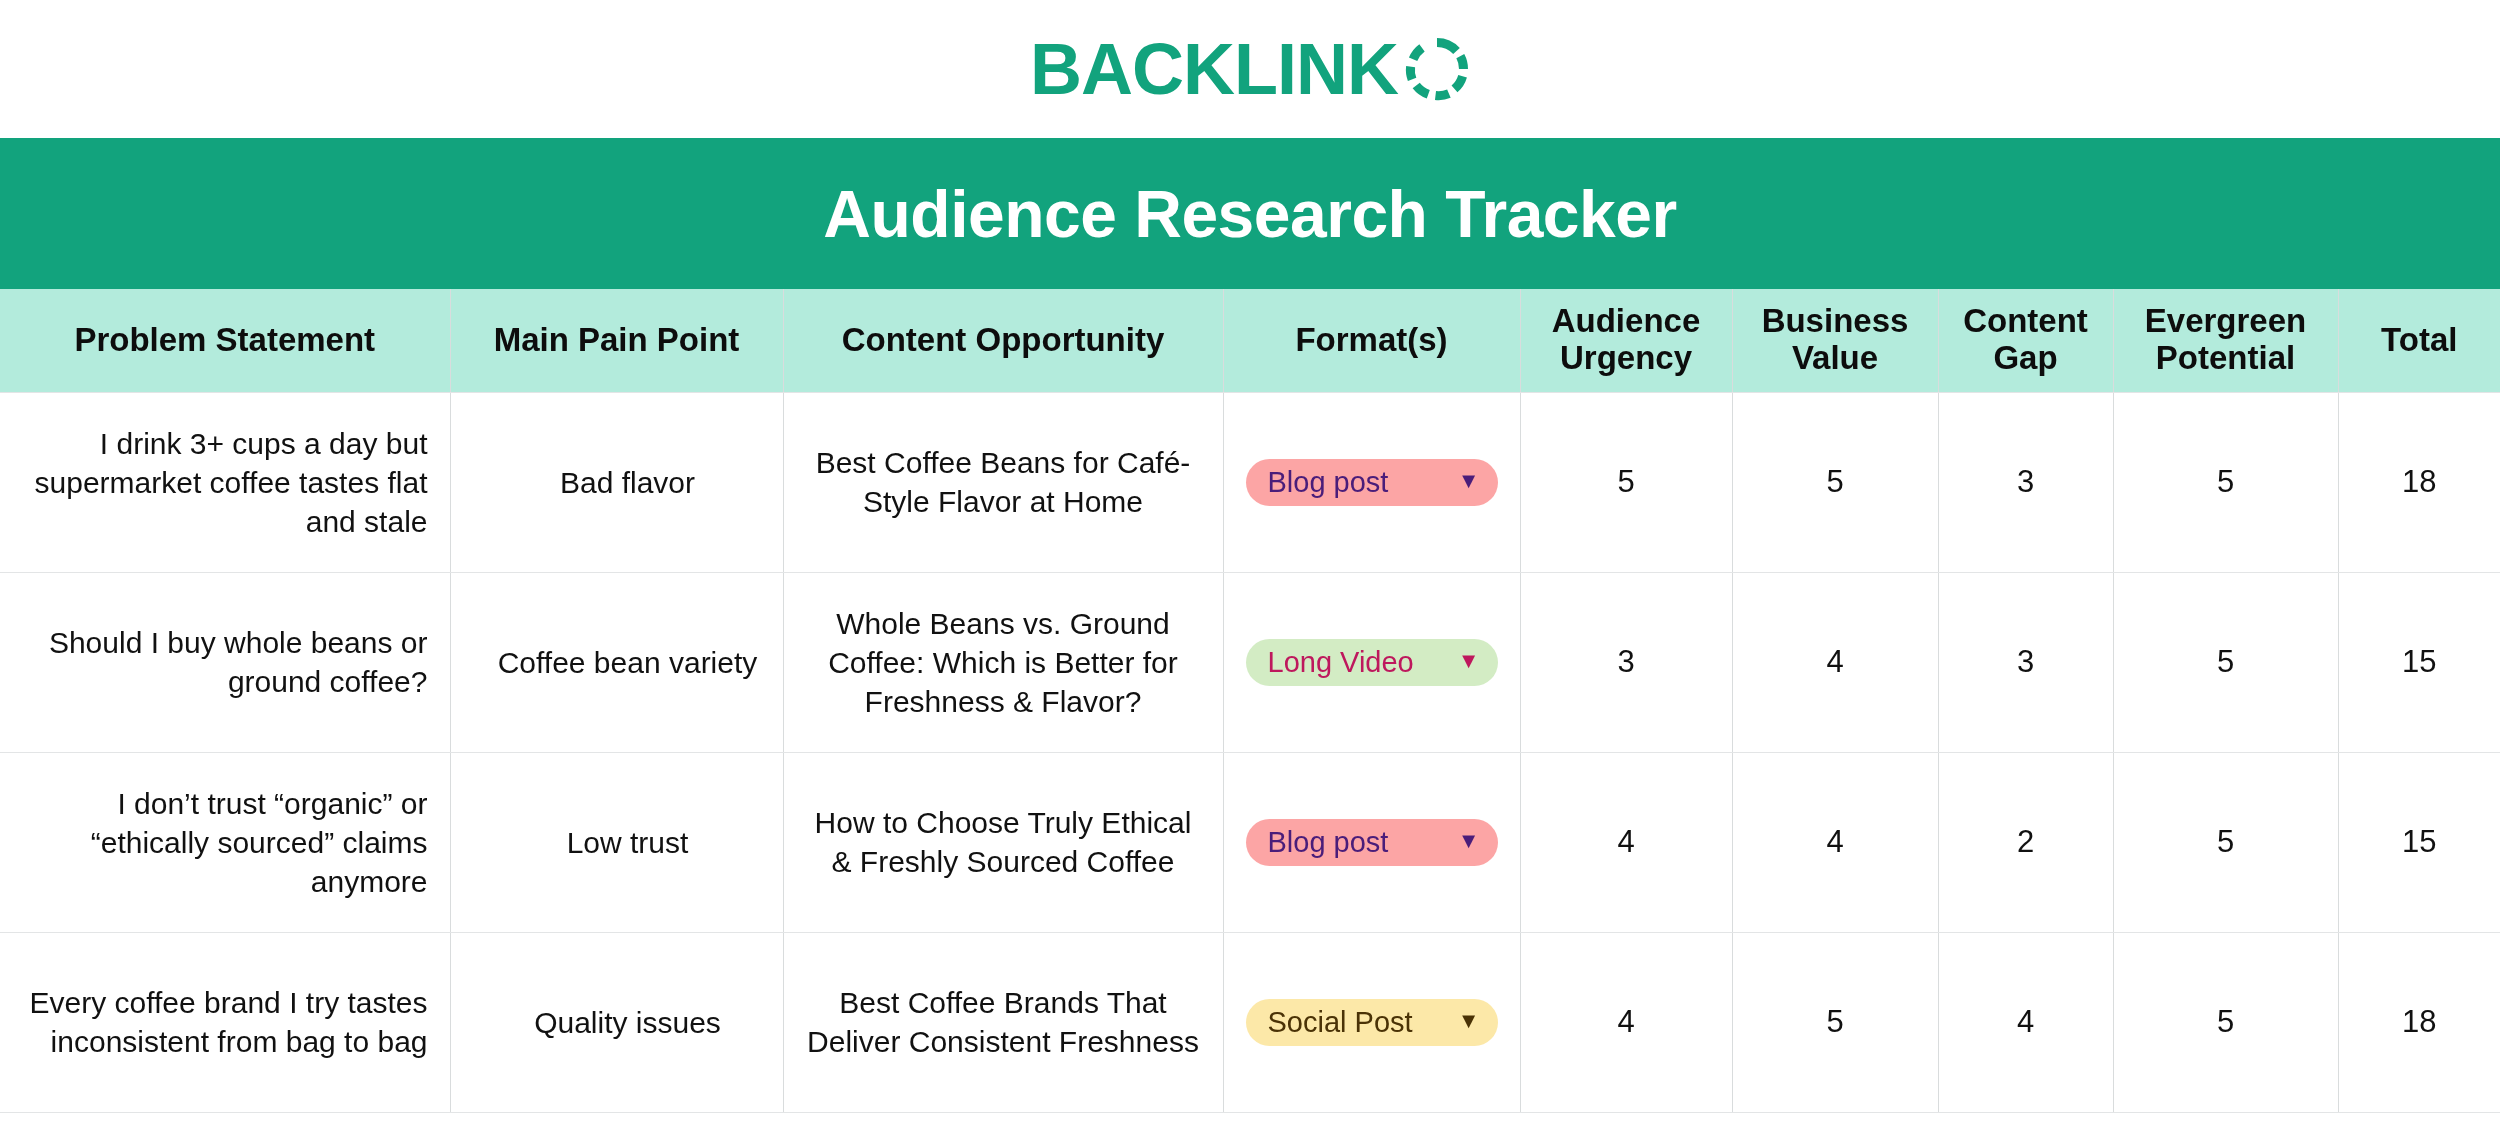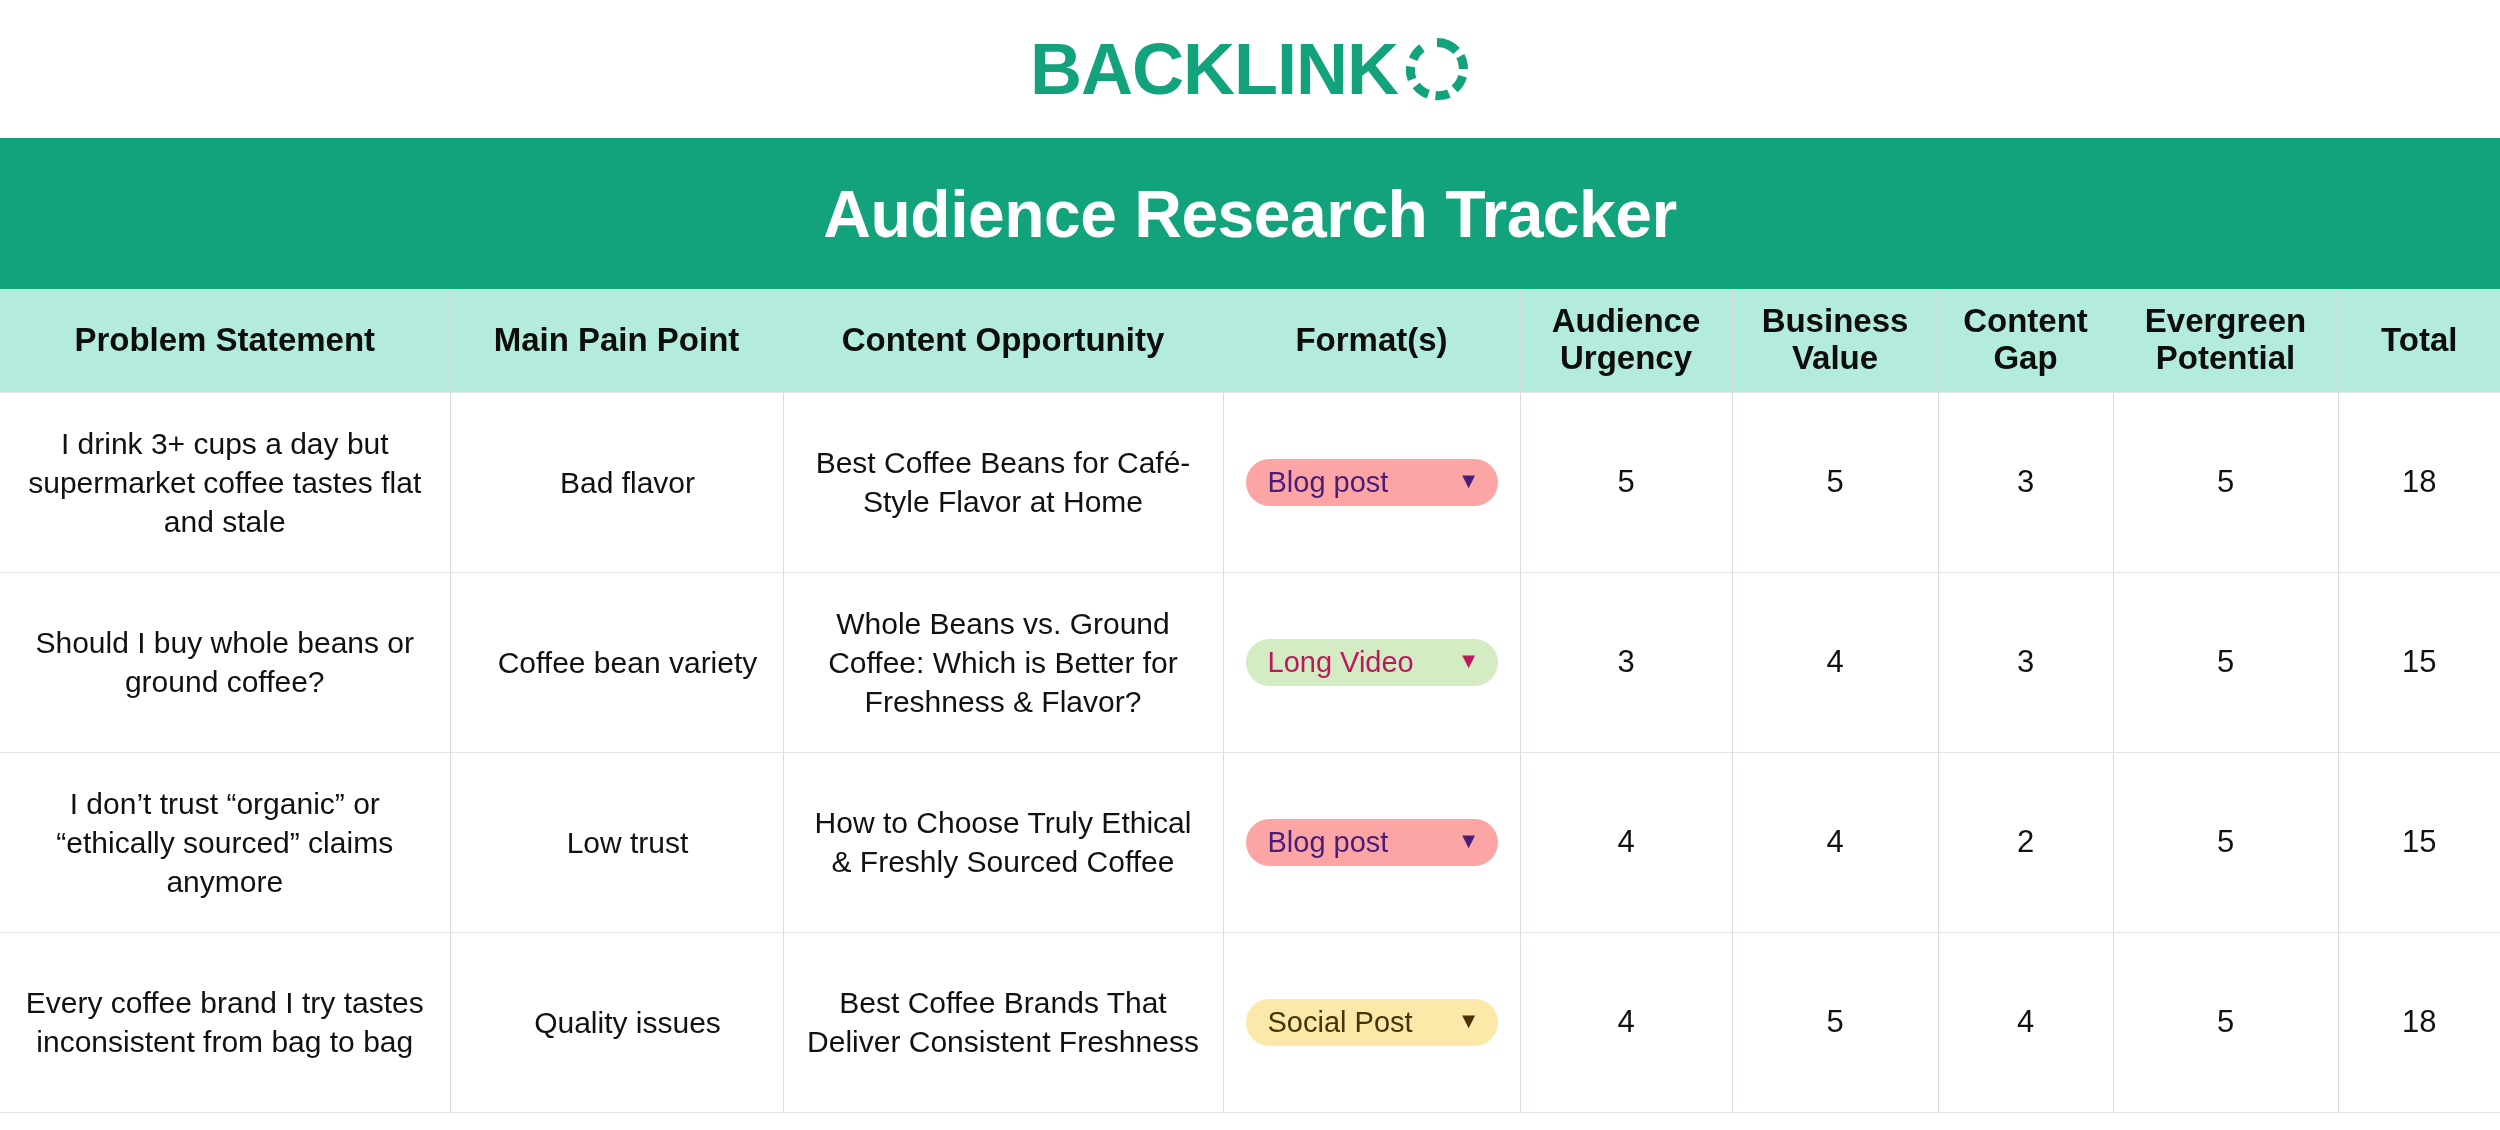--- a/index.html
+++ b/index.html
@@ -90,21 +90,21 @@
     border-right: 1px solid #9fd9c9;
   }
   thead th:last-child { border-right: none; margin-left: 36px; }
 
   tbody td {
     font-size: 30px;
     color: #111111;
     padding: 18px 22px;
     line-height: 1.3;
   }
-  td.c-problem { text-align: center; }
+  td.c-problem { text-align: right; }
   td.c-pain    { text-align: center; padding-left: 44px; }
   td.c-content { text-align: center; }
   td.c-format  { text-align: center; padding: 18px 10px; }
   td.c-score   { text-align: center; font-size: 31px; }
 
   tbody tr { height: 180px; }
 
   
   .chip {
     display: inline-flex;

